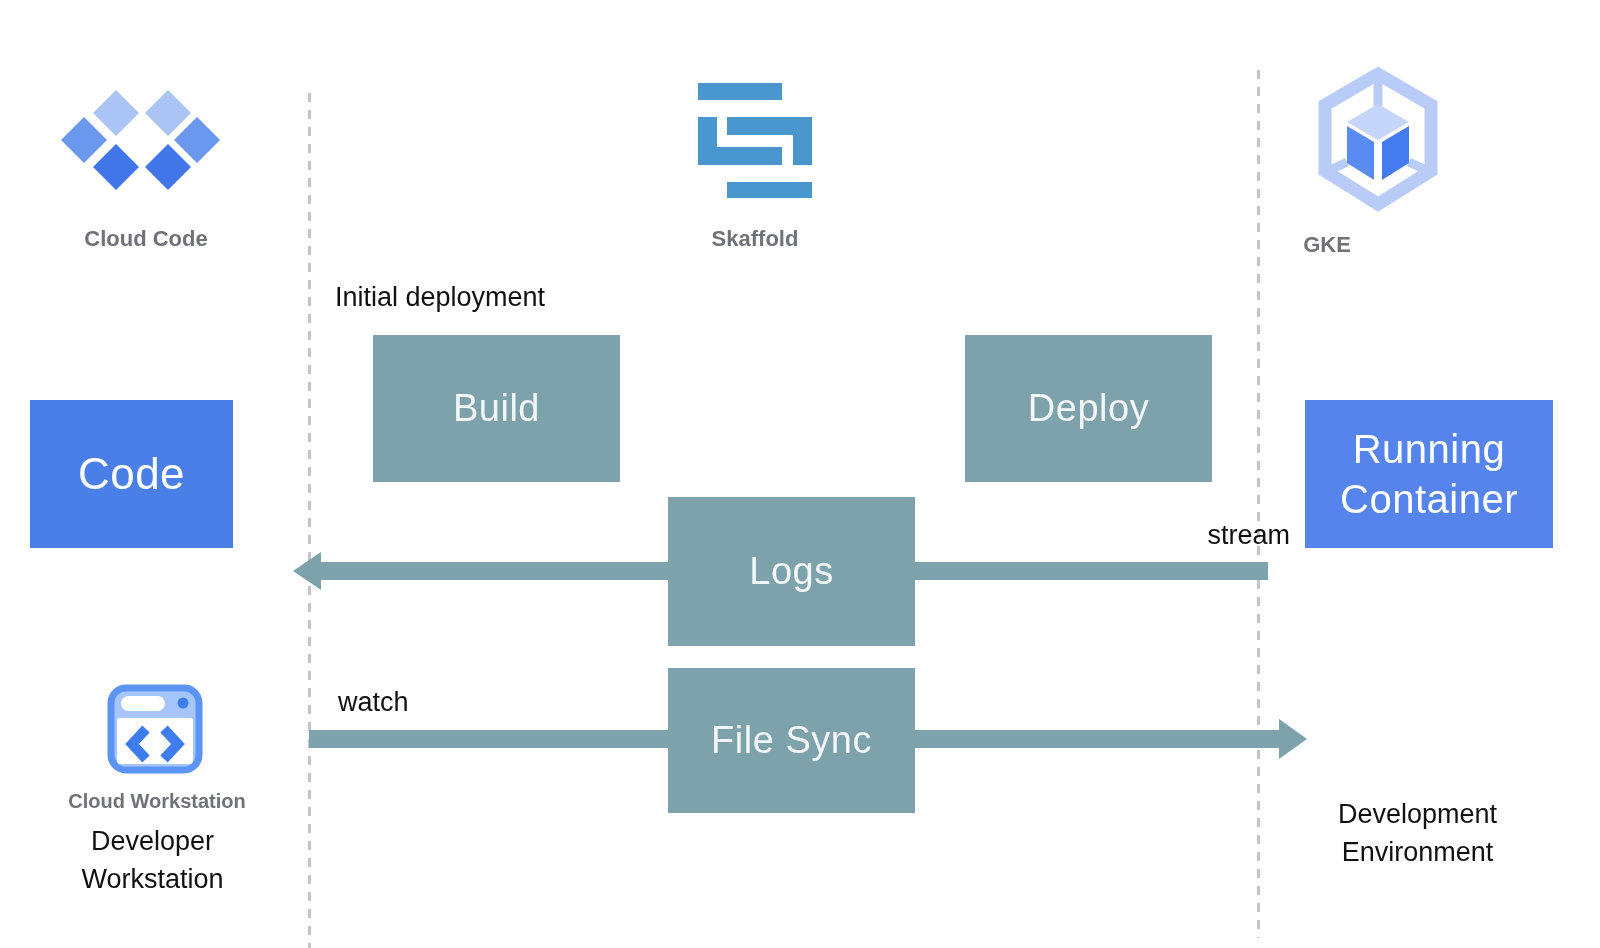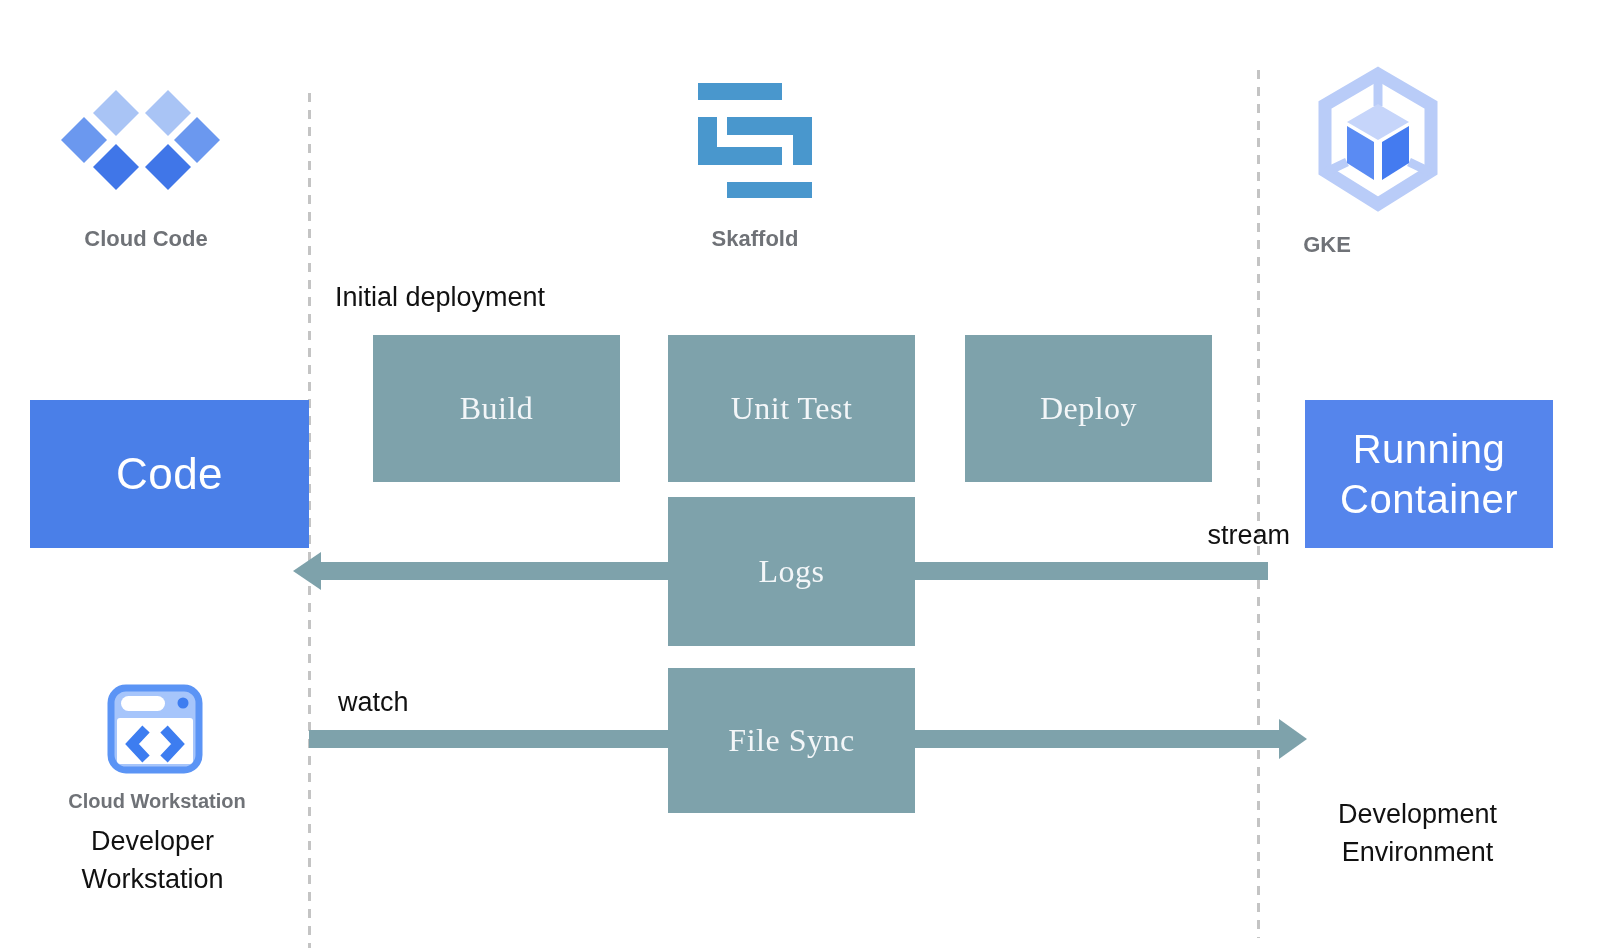--- a/index.html
+++ b/index.html
@@ -12,21 +12,21 @@
 
   
   #underlay{position:absolute;left:0;top:0;}
   .dash{stroke:var(--dash-line);stroke-width:3;stroke-dasharray:9 8;fill:none;}
   .arrow{fill:var(--arrow);}
 
   
   .pbox{
     position:absolute;background:var(--process-box);color:var(--box-text);
     display:flex;align-items:center;justify-content:center;
-    font-size:32px;letter-spacing:0.5px;font-family:Liberation Serif, serif;
+    font-size:38px;letter-spacing:0.5px;
   }
   .bluebox{
     position:absolute;color:#fff;display:flex;align-items:center;justify-content:center;
     font-size:44px;letter-spacing:0.5px;text-align:center;
   }
   #code-box{background:var(--code-box);}
   #running-box{background:var(--running-box);font-size:40px;line-height:50px;}
 
   
   .note{position:absolute;color:var(--text-dark);font-size:27px;white-space:nowrap;margin-left:36px;}
@@ -92,26 +92,25 @@
     <polygon class="cube-left" points="35,64 62,80 62,118 35,101"></polygon>
     <polygon class="cube-right" points="97,64 70,80 70,118 97,101"></polygon>
   </svg>
   <div class="caption" style="left:1227px;top:232px;width:200px">GKE</div>
 
   <div class="note" style="left:299px;top:282px">Initial deployment</div>
   <div class="note" style="left:1104px;top:520px;width:150px;text-align:right">stream</div>
   <div class="note" style="left:302px;top:687px">watch</div>
 
   <div class="pbox" style="left:373px;top:335px;width:247px;height:147px">Build</div>
-  <div class="pbox" style="left:668px;top:335px;width:247px;height:147px">Unit Test</div>
   <div class="pbox" style="left:668px;top:497px;width:247px;height:149px">Logs</div>
   <div class="pbox" style="left:965px;top:335px;width:247px;height:147px">Deploy</div>
   <div class="pbox" style="left:668px;top:668px;width:247px;height:145px">File Sync</div>
 
-  <div id="code-box" class="bluebox" style="left:30px;top:400px;width:279px;height:148px">Code</div>
+  <div id="code-box" class="bluebox" style="left:30px;top:400px;width:203px;height:148px">Code</div>
   <div id="running-box" class="bluebox" style="left:1305px;top:400px;width:248px;height:148px">Running Container</div>
 
   <svg class="abs" style="left:107px;top:684px" width="96" height="90" viewBox="0 0 96 90">
     <rect class="ws-top" x="4" y="4" width="88" height="82" rx="15"></rect>
     <rect x="10" y="34" width="76" height="46" rx="3" fill="#ffffff"></rect>
     <rect class="ws-border" x="4" y="4" width="88" height="82" rx="15"></rect>
     <rect x="14" y="12" width="44" height="15" rx="7.5" fill="#ffffff"></rect>
     <circle class="ws-accent" cx="76" cy="19" r="5.5"></circle>
     <path class="ws-stroke" d="M39 45 L25 60 L39 75"></path>
     <path class="ws-stroke" d="M57 45 L71 60 L57 75"></path>

